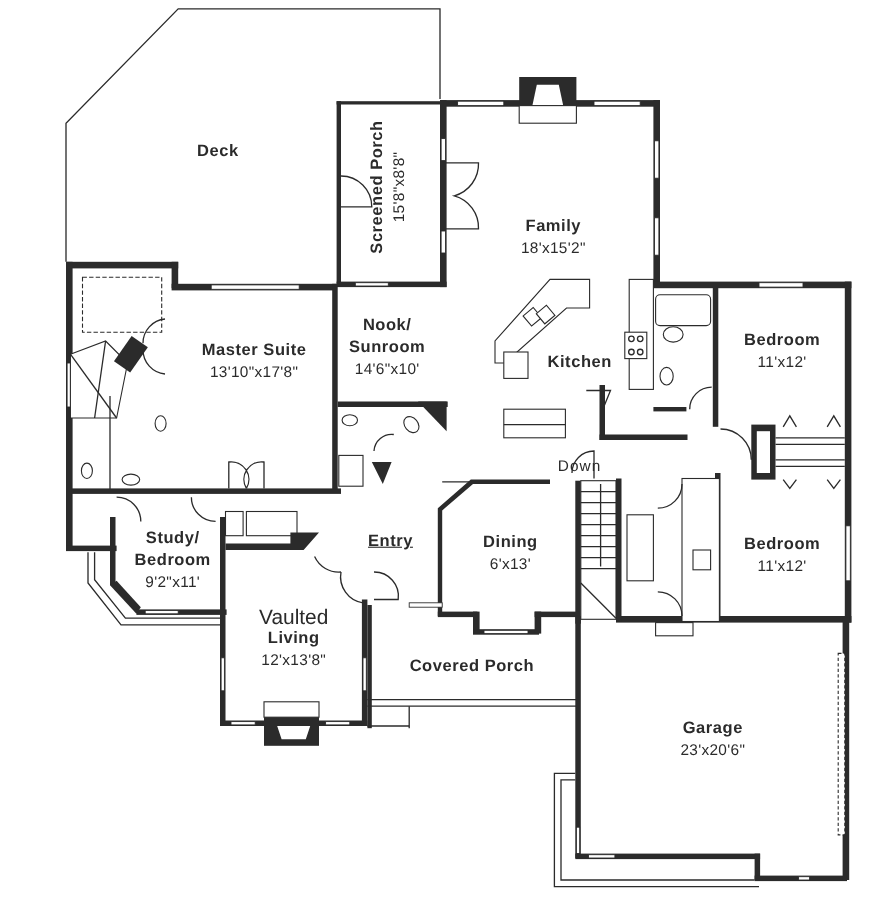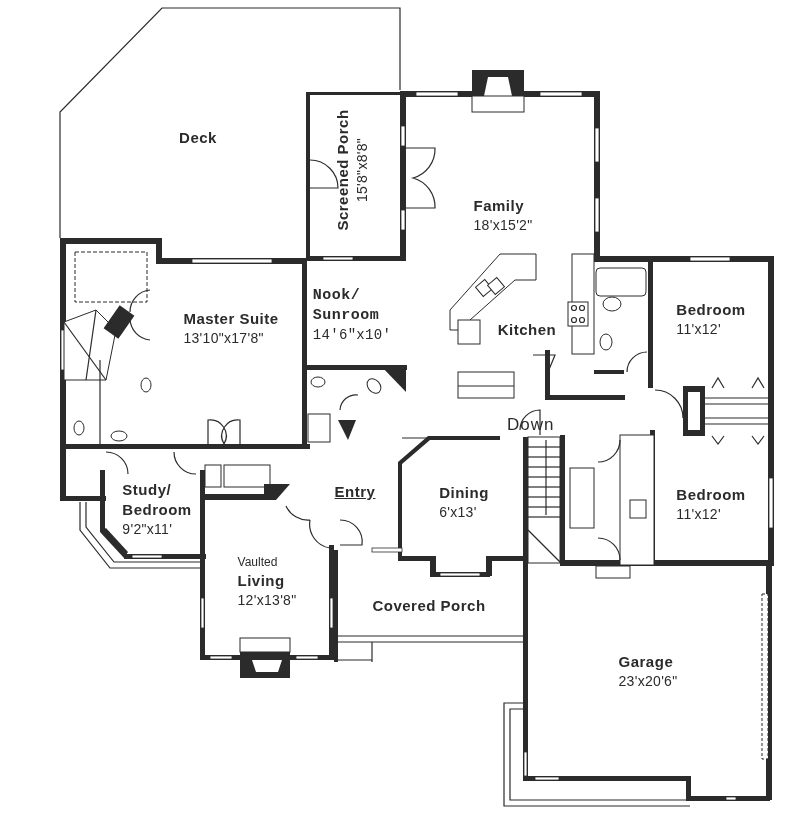--- a/index.html
+++ b/index.html
@@ -2,26 +2,26 @@
 <html><head>
 <meta charset="utf-8">
 <style>
   html, body { margin: 0; padding: 0; background: #ffffff; }
   body { width: 800px; height: 817px; overflow: hidden; position: relative; }
   svg { position: absolute; left: 0; top: 0; }
   .wall { fill: #2b2b2b; }
   .thin { stroke: #2b2b2b; stroke-width: 1.2; fill: none; }
   .thinw { stroke: #2b2b2b; stroke-width: 1; fill: #ffffff; }
   .win { fill: #ffffff; stroke: #2b2b2b; stroke-width: 0.8; }
-  .lbl { position: absolute; font-family: "Liberation Sans", sans-serif; color: #2b2b2b; white-space: nowrap; transform: translateX(-50%); }
+  .lbl { position: absolute; font-family: "Liberation Sans", sans-serif; color: #2b2b2b; text-align: center; white-space: nowrap; transform: translateX(-50%); }
   .name { font-weight: bold; font-size: 15px; letter-spacing: 0.5px; line-height: 20px; display: block; }
   .dim { font-size: 14px; line-height: 18px; display: block; letter-spacing: 0.3px; }
-  .pre { font-size: 12px; line-height: 18px; display: block; }
+  .pre { font-size: 19px; line-height: 18px; display: block; }
   .vert { position: absolute; left: 352px; top: 170px; transform: translate(-50%,-50%) rotate(-90deg); font-family: "Liberation Sans", sans-serif; color: #2b2b2b; text-align: center; white-space: nowrap; }
-  .down { position: absolute; left: 507px; top: 415px; font-family: "Liberation Sans", sans-serif; font-size: 17px; color: #2b2b2b; letter-spacing: 1px; }
+  .down { position: absolute; left: 507px; top: 415px; font-family: "Liberation Sans", sans-serif; font-size: 14px; color: #2b2b2b; letter-spacing: 1px; }
 </style>
 </head>
 <body>
 
 <svg width="800" height="817" viewBox="0 0 800 817">
 
   <g>
     <polyline class="thin" points="60,238 60,112 162,8 400,8 400,90"></polyline>
   </g>
 
@@ -228,21 +228,21 @@
 <div class="vert">
   <span class="name">Screened Porch</span>
   <span class="dim">15'8"x8'8"</span>
 </div>
 
 <div class="lbl" style="left:503px; top:156px;margin-top:40px;">
   <span class="name">Family</span>
   <span class="dim">18'x15'2"</span>
 </div>
 
-<div class="lbl" style="left:352px; top:286px;font-family:Liberation Mono, monospace;">
+<div class="lbl" style="left:352px; top:286px;">
   <span class="name">Nook/</span>
   <span class="name">Sunroom</span>
   <span class="dim">14'6"x10'</span>
 </div>
 
 <div class="lbl" style="left:231px; top:309px;">
   <span class="name">Master Suite</span>
   <span class="dim">13'10"x17'8"</span>
 </div>
 

